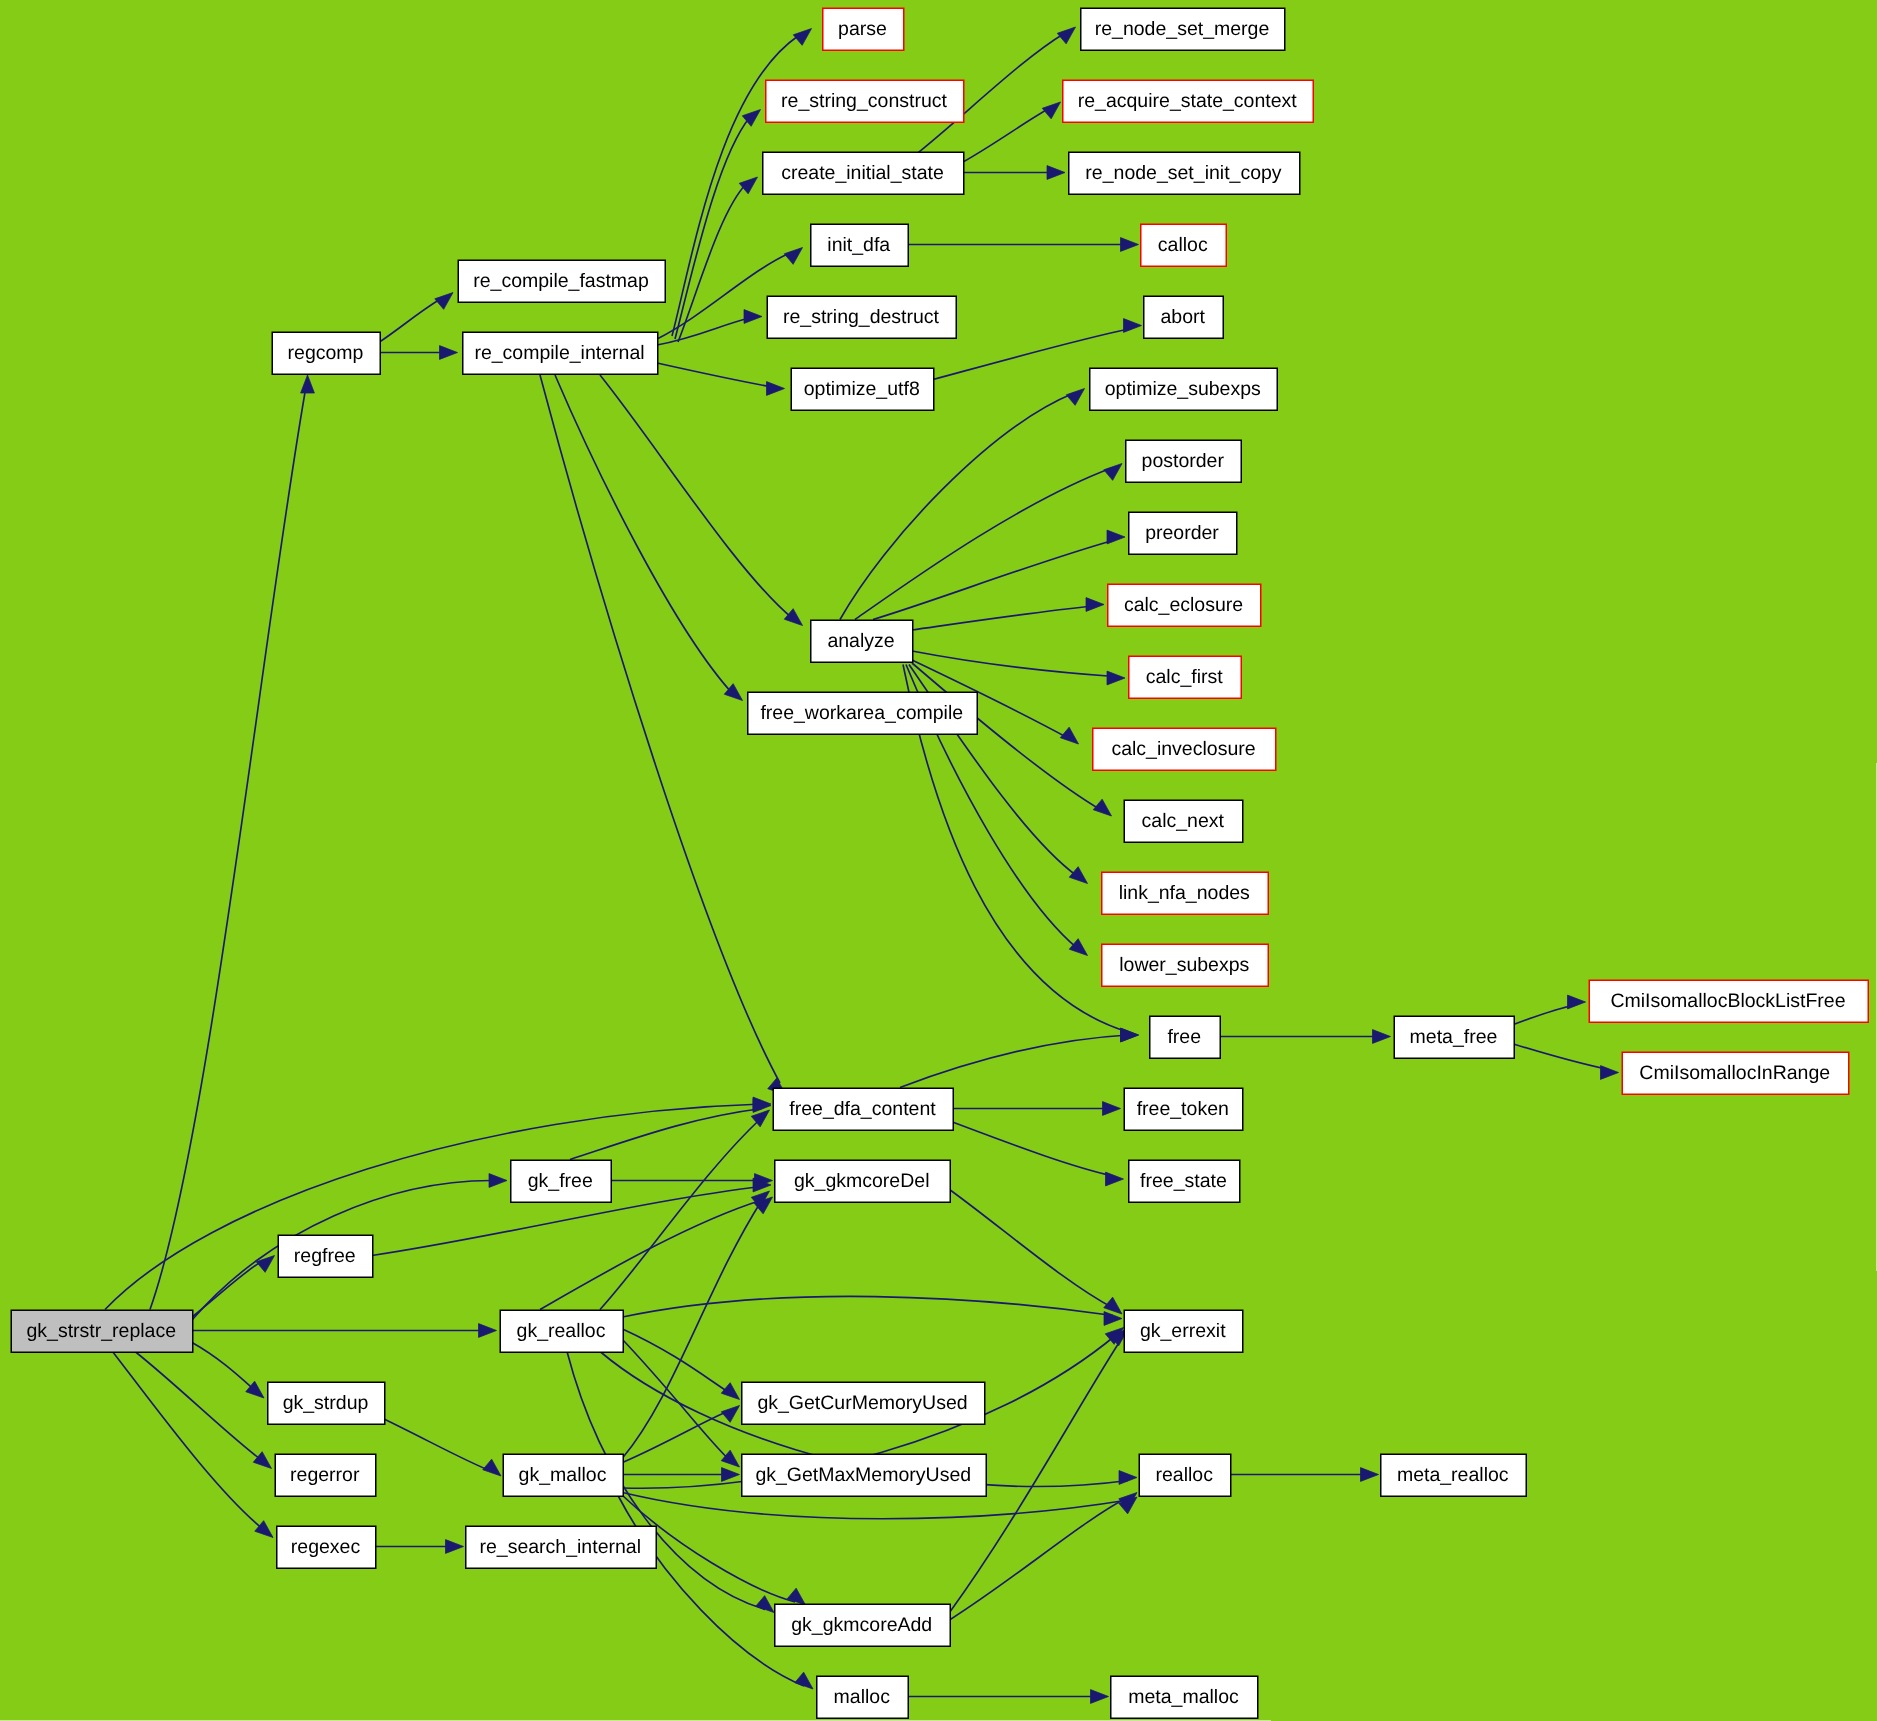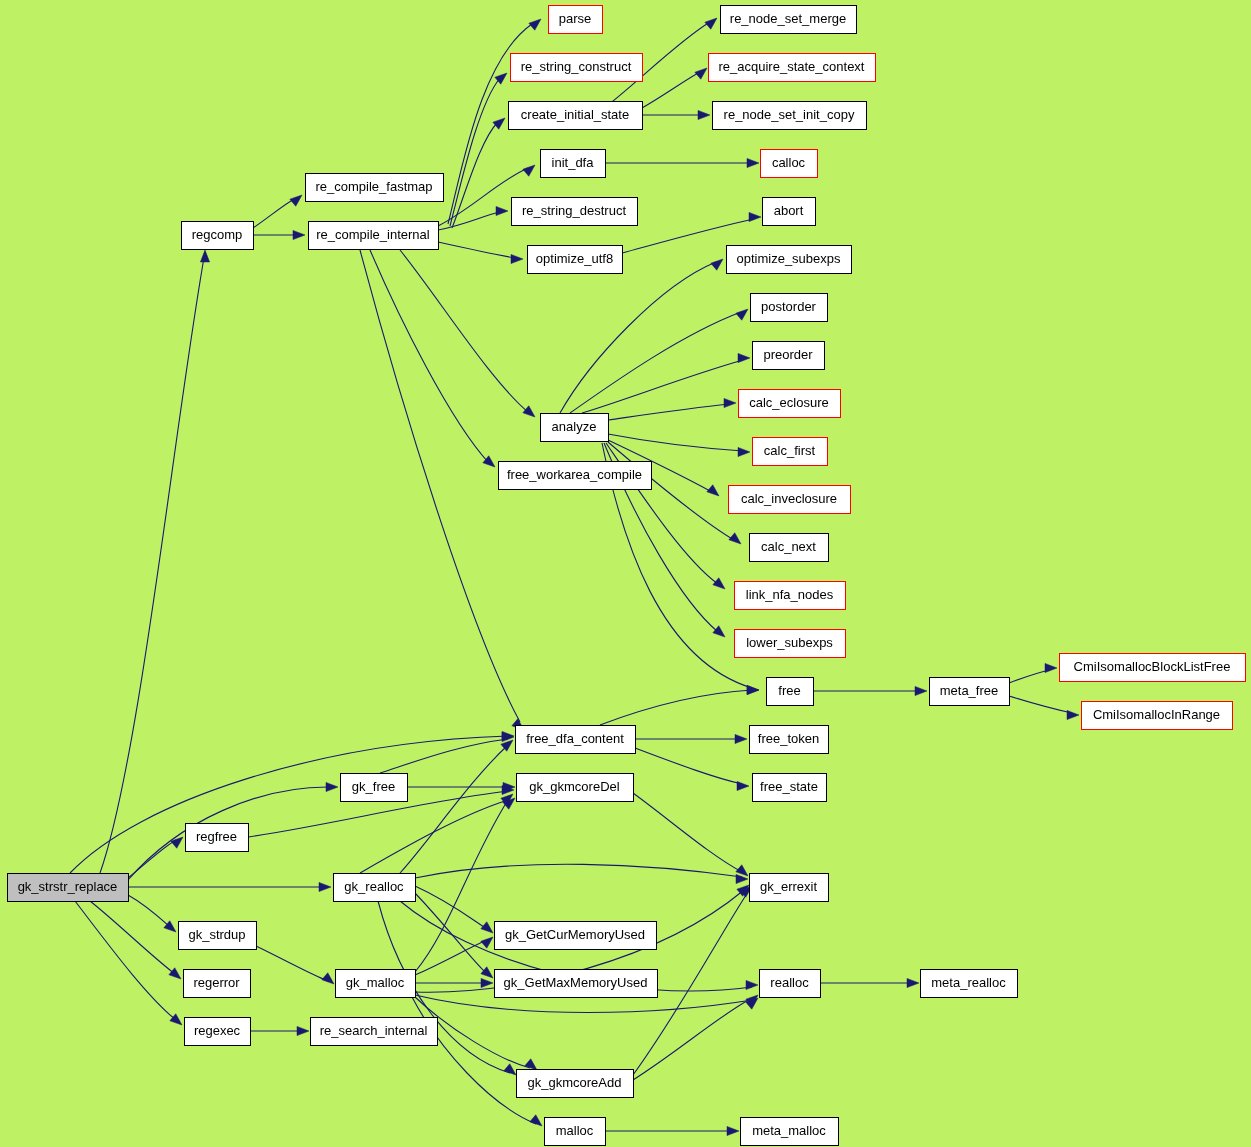--- a/index.html
+++ b/index.html
@@ -4,21 +4,21 @@
 <style>
   html, body {
     margin: 0;
     padding: 0;
     background: #ffffff;
   }
   #canvas-wrap {
     position: relative;
     width: 1251px;
     height: 1147px;
-    background: #bef264;
+    background: #84cc16;
     font-family: "Liberation Sans", sans-serif;
   }
   svg#graph {
     position: absolute;
     top: 0; left: 0;
     width: 1251px;
     height: 1147px;
     overflow: visible;
   }
   .node-box {

